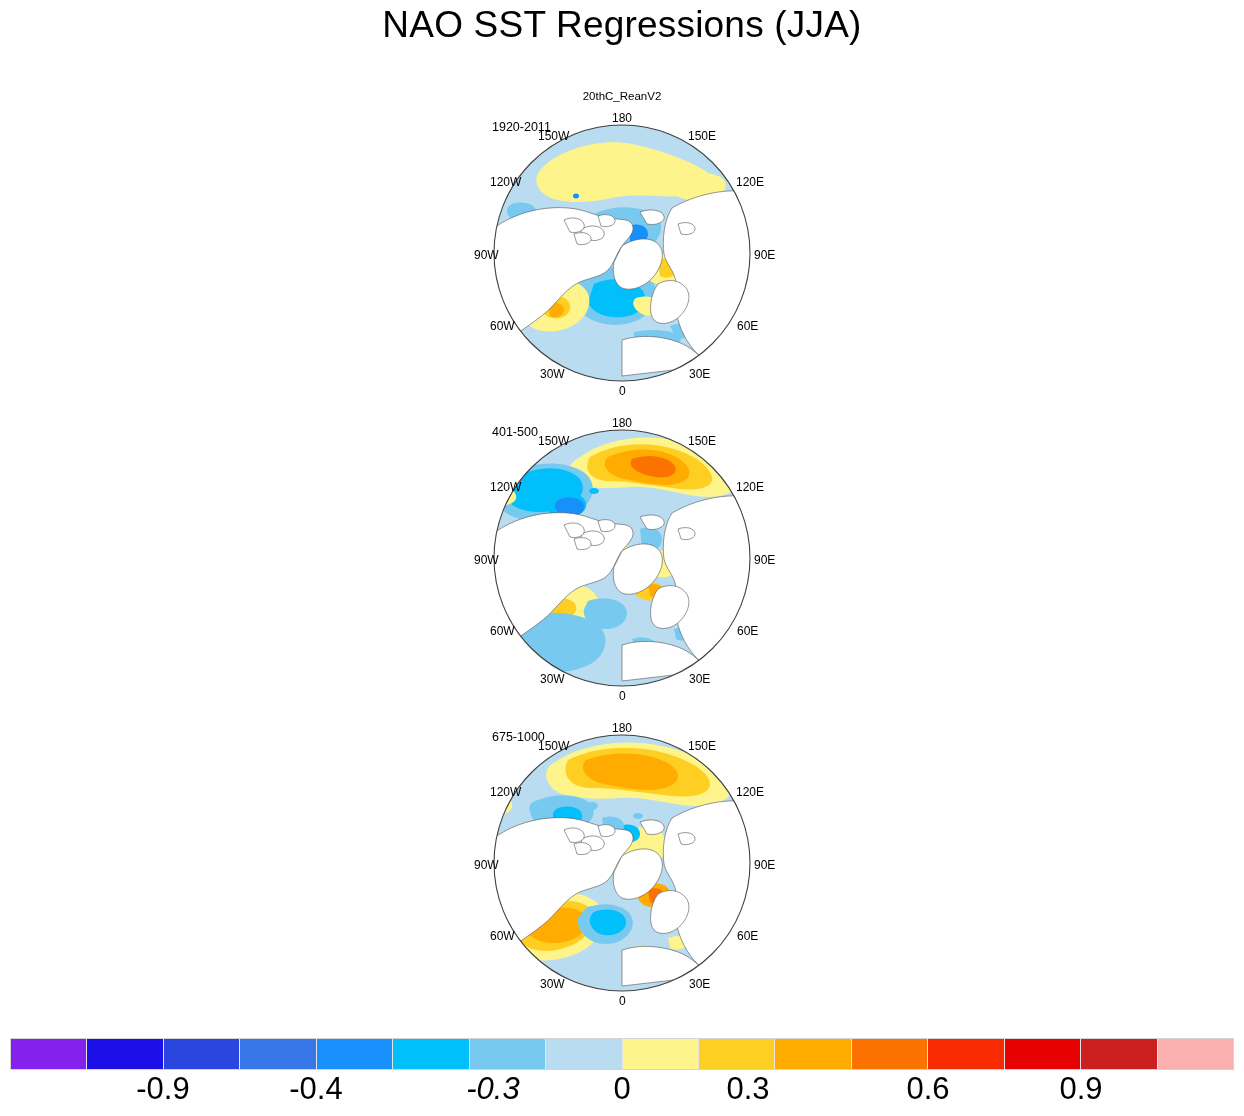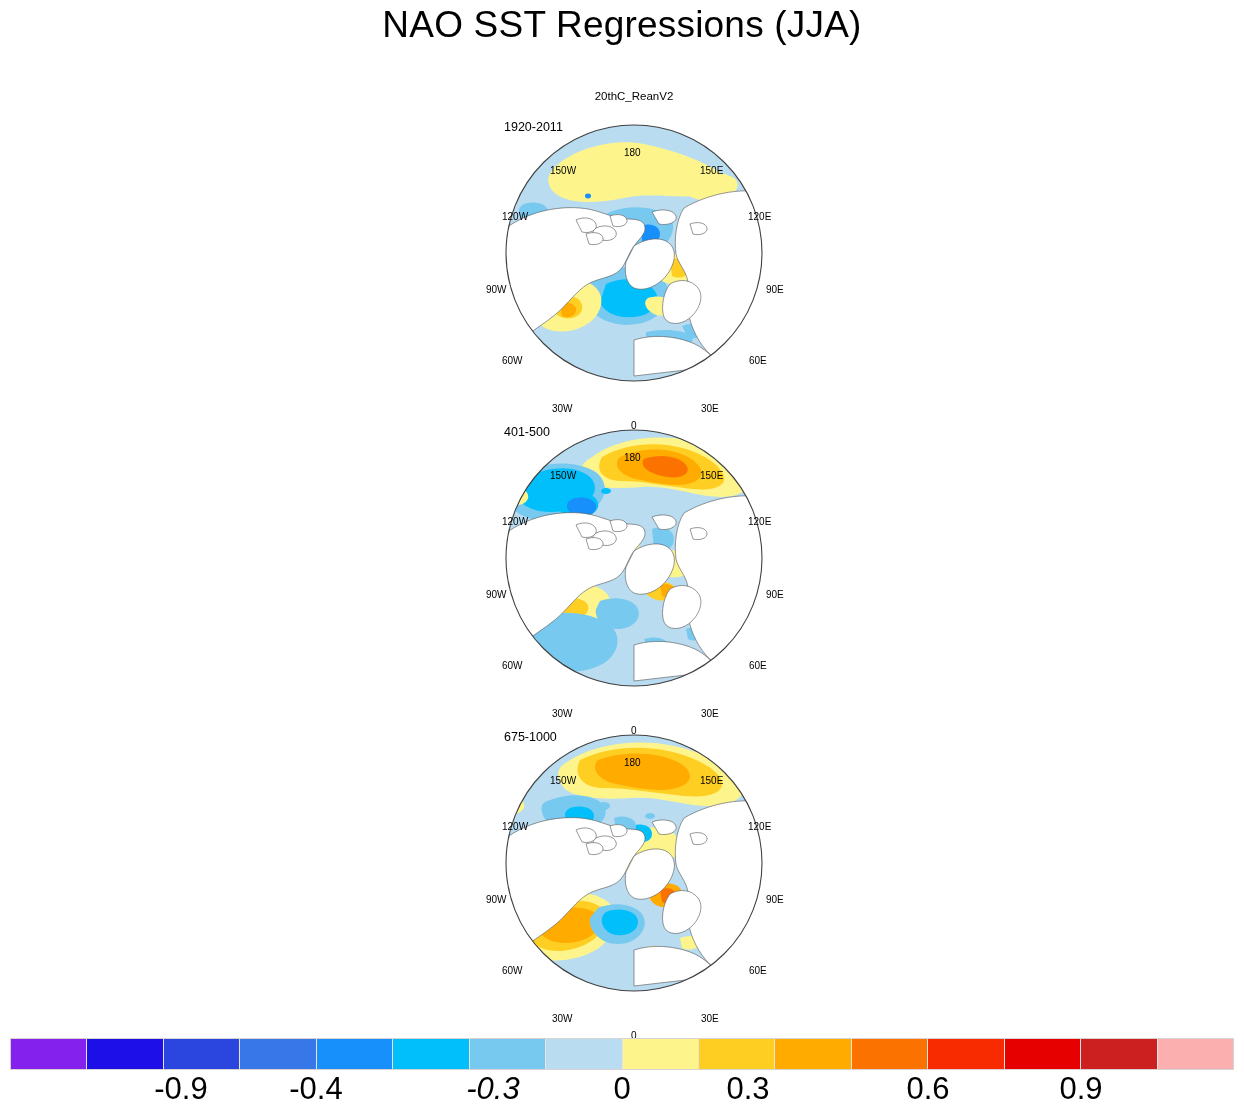--- a/index.html
+++ b/index.html
@@ -4,41 +4,40 @@
 <style>
   html,body{margin:0;padding:0;background:#ffffff;}
   body{width:1244px;height:1116px;position:relative;overflow:hidden;
        font-family:"Liberation Sans","DejaVu Sans",sans-serif;color:#000;}
 
   #figure-title{
     position:absolute;left:0;top:4px;width:1244px;text-align:center;
     font-size:37px;font-weight:400;letter-spacing:0.2px;color:#000;
   }
 
-  .panel{position:absolute;left:12px;width:992px;height:305px;}
+  .panel{position:absolute;left:0;width:992px;height:305px;}
   #panel-0{top:86px;}
   #panel-1{top:391px;}
   #panel-2{top:696px;}
 
   .panel-title{
     position:absolute;left:0;top:4px;width:1244px;text-align:center;
     font-size:11.5px;color:#000;
   }
   .panel-period{
     position:absolute;font-size:12.5px;color:#000;
     left:492px;top:34px;
   }
 
   .map-wrap{position:absolute;left:472px;top:22px;width:300px;height:283px;}
   .map-svg{display:block;width:300px;height:283px;}
 
   .lon-label{
-    position:absolute;font-size:10px;color:#000;white-space:nowrap;
+    position:absolute;font-size:12px;color:#000;white-space:nowrap;
     line-height:1;
-    margin-top:36px;
   }
 
   
   #colorbar{
     position:absolute;left:10px;top:1038px;width:1224px;height:32px;
     display:flex;border:1px solid #d8d2d2;box-sizing:border-box;
   }
   .cb-cell{flex:1 1 0;height:100%;border-right:1px solid #e8e4e4;box-sizing:border-box;}
   .cb-cell:last-child{border-right:none;}
   #cb-labels{position:absolute;left:0;top:1072px;width:1244px;height:44px;}
@@ -352,20 +351,20 @@
     <div class="cb-cell" style="background: rgb(253, 245, 140);"></div>
     <div class="cb-cell" style="background: rgb(255, 206, 35);"></div>
     <div class="cb-cell" style="background: rgb(255, 171, 0);"></div>
     <div class="cb-cell" style="background: rgb(251, 114, 0);"></div>
     <div class="cb-cell" style="background: rgb(248, 42, 0);"></div>
     <div class="cb-cell" style="background: rgb(230, 0, 0);"></div>
     <div class="cb-cell" style="background: rgb(204, 32, 32);"></div>
     <div class="cb-cell" style="background: rgb(251, 175, 175);"></div>
   </div>
 <div id="cb-labels">
-    <div class="cb-label" style="left: 181px;">-0.9</div>
+    <div class="cb-label" style="left: 163px;">-0.9</div>
     <div class="cb-label" style="left: 316px;">-0.4</div>
     <div class="cb-label" style="left: 493px; font-style: italic;">-0.3</div>
     <div class="cb-label" style="left: 622px;">0</div>
     <div class="cb-label" style="left: 748px;">0.3</div>
     <div class="cb-label" style="left: 928px;">0.6</div>
     <div class="cb-label" style="left: 1081px;">0.9</div>
   </div>
 
 </body></html>

